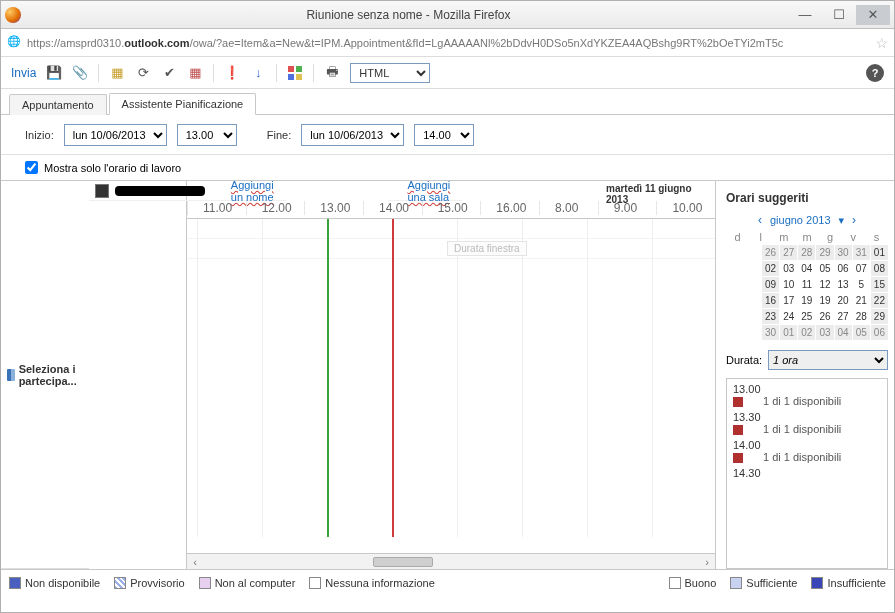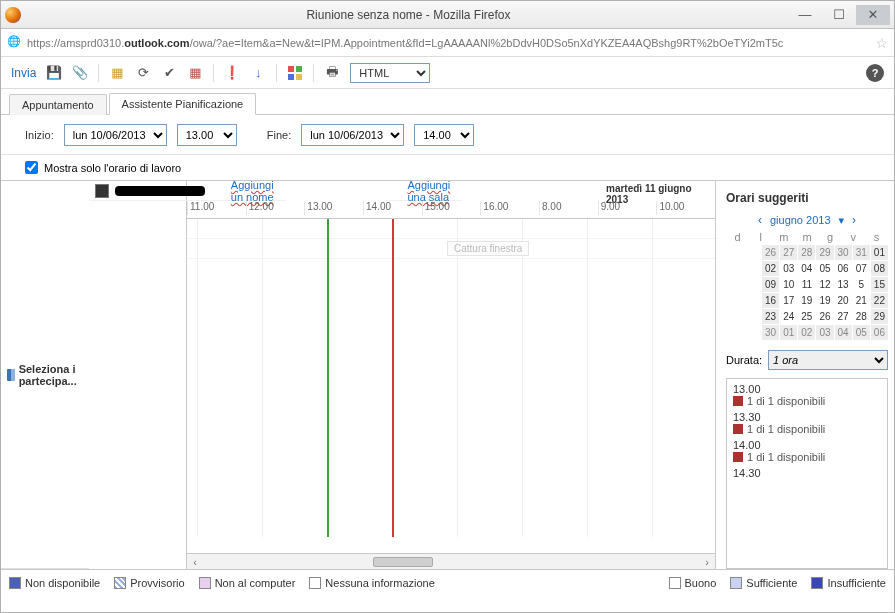--- a/index.html
+++ b/index.html
@@ -53,21 +53,21 @@
 .row .sq { width:14px; height:14px; border:1px solid #777; background:#333;}
 .redacted { width:90px; height:10px; background:#000; border-radius:4px;}
 .addlink { color:#1b6ec2; text-decoration:underline; text-decoration-style: wavy; text-decoration-color:#d04040; cursor:pointer;}
 .chev { margin-left:auto; color:#666; font-size:10px;}
 
 
 .timecol { flex:1; display:flex; flex-direction:column; position:relative; border-right:1px solid #c8c8c8; overflow:hidden;}
 .time-hdr { height:38px; border-bottom:1px solid #c8c8c8; position:relative; }
 .time-hdr .daylabel { position:absolute; top:2px; font-size:10px; font-weight:bold; color:#333;}
 .time-hdr .ticks { position:absolute; top:20px; left:0; right:0; display:flex;}
-.tick { width:65px; text-align:left; color:#666; font-size:10px; border-left:1px solid #e6e6e6; padding-left:2px; height:14px;}
+.tick { width:65px; text-align:left; color:#666; font-size:12px; border-left:1px solid #e6e6e6; padding-left:15px; height:14px;}
 .grid { flex:1; position:relative; background:#fff;}
 .grid .vline { position:absolute; top:0; bottom:16px; width:1px; background:#eee;}
 .grid .row-line { position:absolute; left:0; right:0; height:20px; border-bottom:1px solid #f3f3f3;}
 .grid .start-line { position:absolute; top:0; bottom:16px; width:2px; background:#3aa23a;}
 .grid .end-line   { position:absolute; top:0; bottom:16px; width:2px; background:#d13a3a;}
 .grid .hint { position:absolute; top:22px; left:260px; color:#bbb; font-size:10px; border:1px solid #e4e4e4; padding:1px 6px; background:#fcfcfc;}
 .scrollbar-h { height:16px; border-top:1px solid #c8c8c8; background:#f2f2f2; display:flex; align-items:center;}
 .scrollbar-h .arrow { width:16px; text-align:center; color:#777;}
 .scrollbar-h .thumb { margin-left:170px; width:60px; height:10px; background:#cfcfcf; border:1px solid #aaa; border-radius:2px;}
 
@@ -79,21 +79,21 @@
 .dow { display:grid; grid-template-columns:repeat(7,1fr); text-align:center; color:#888; font-size:10px; margin-bottom:2px;}
 .calgrid { display:grid; grid-template-columns:repeat(7,1fr); gap:1px; text-align:center;padding-left:36px;}
 .calgrid .d { padding:2px 0; color:#333; font-size:10px;}
 .calgrid .dim { background:#ececec; color:#888;}
 .calgrid .wk  { background:#ececec;}
 .dur-row { display:flex; align-items:center; gap:6px; margin:10px 0 8px 0;}
 .dur-row select{ border:1px solid #7a9ac0; height:20px; flex:1;font-style:italic;}
 .suggest-list { border:1px solid #c8c8c8; flex:1; overflow:auto; background:#fff; padding:2px;}
 .sug { padding:2px 4px;}
 .sug .t { color:#333;}
-.sug .a { color:#555; display:flex; align-items:center; gap:4px;}
+.sug .a { color:#555; display:flex; align-items:flex-end; gap:20px;}
 .sug .a .rsq{ width:10px; height:10px; background:#b03030;}
 
 
 .legend { height:26px; border-top:1px solid #c8c8c8; display:flex; align-items:center; gap:14px; padding:0 8px;}
 .legend .item { display:flex; align-items:center; gap:4px; color:#333;}
 .legend .sw { width:12px; height:12px; border:1px solid #888;}
 .legend .right { margin-left:auto; display:flex; gap:14px;}
 
 
 .sep { width:1px; height:18px; background:#ddd;}
@@ -218,21 +218,21 @@
           <div class="vline" style="left: 75px;"></div>
           <div class="vline" style="left: 140px;"></div>
           <div class="vline" style="left: 205px;"></div>
           <div class="vline" style="left: 270px;"></div>
           <div class="vline" style="left: 335px;"></div>
           <div class="vline" style="left: 400px;"></div>
           <div class="vline" style="left: 465px;"></div>
         </div>
       <div class="start-line" style="left:140px;"></div>
       <div class="end-line" style="left:205px;"></div>
-      <div class="hint">Cattura finestra</div>
+      <div class="hint">Durata finestra</div>
     </div>
     <div class="scrollbar-h">
       <span class="arrow">‹</span>
       <span class="thumb"></span>
       <span style="flex:1"></span>
       <span class="arrow">›</span>
     </div>
   </div>
 
   <div class="rightcol">

